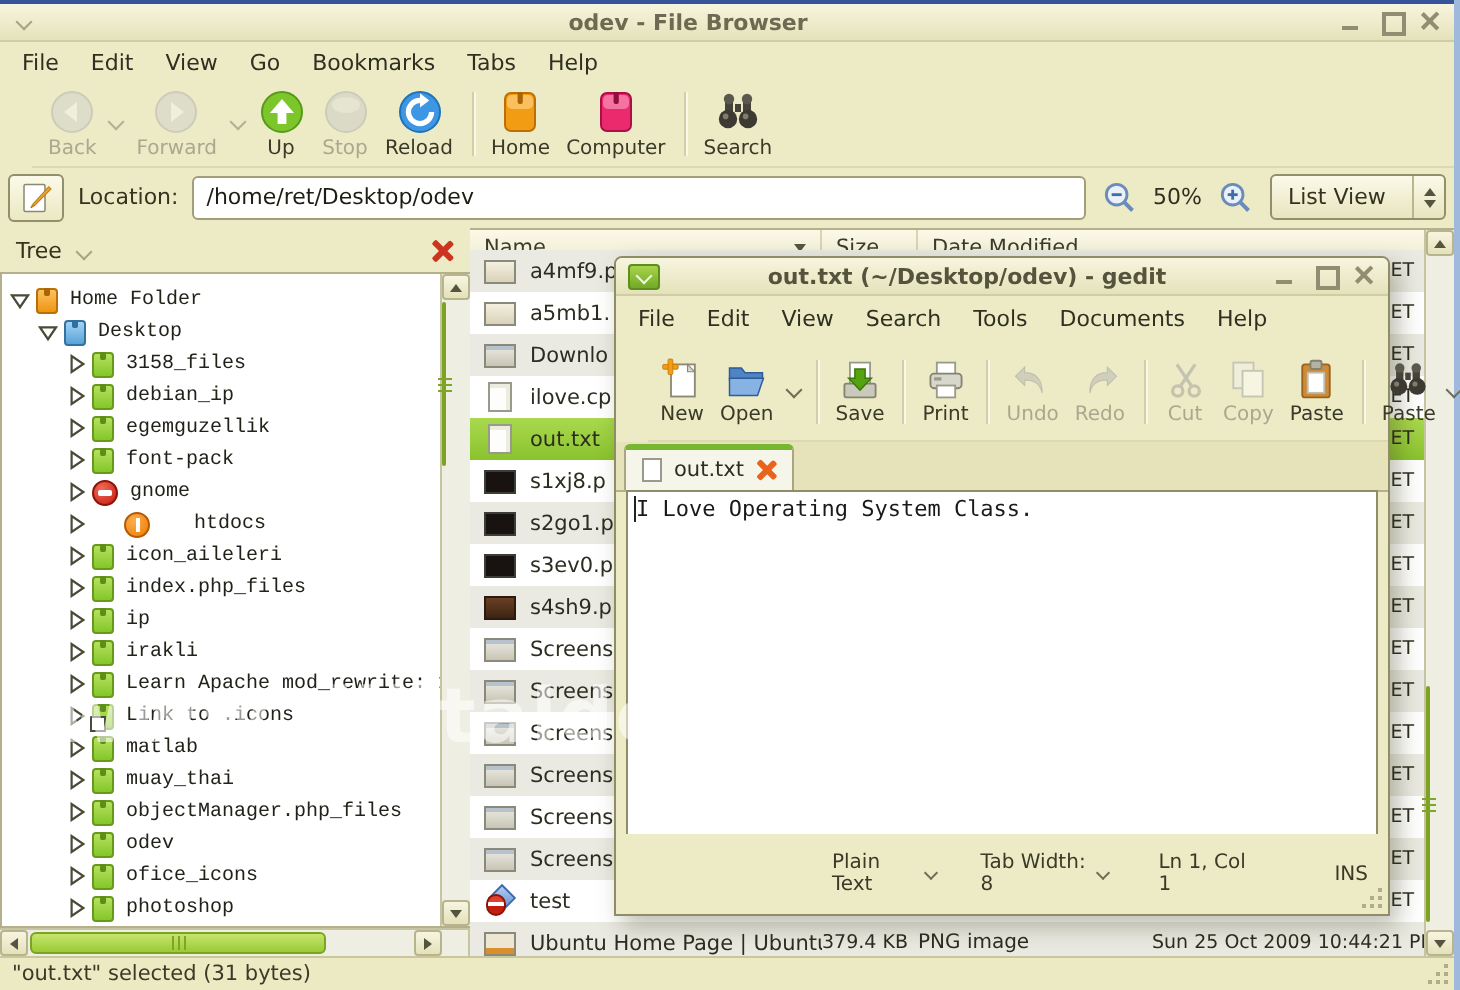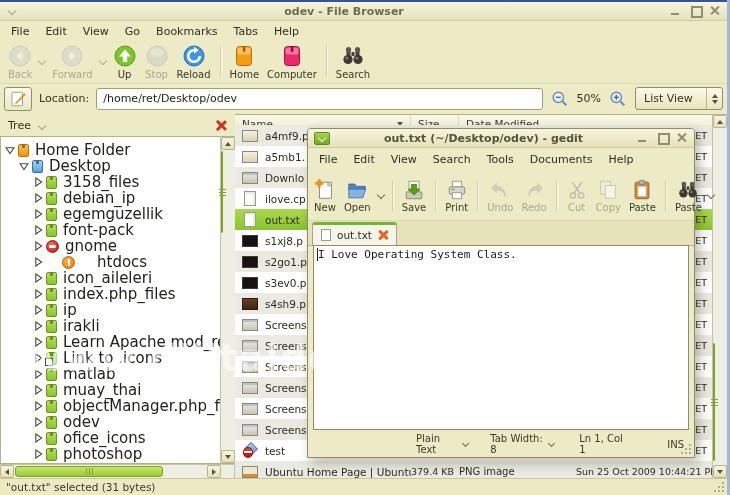--- a/index.html
+++ b/index.html
@@ -30,21 +30,21 @@
 .tb-chev::after{content:"";position:absolute;left:3px;top:1px;width:5px;height:5px;border-right:1.6px solid #a6a480;border-bottom:1.6px solid #a6a480;transform:rotate(45deg);}
 .gmb{width:16px;height:13px;border-radius:2px;background:linear-gradient(#a8d44a,#72a926);border:1px solid #5c8e1b;position:relative;flex:none;}
 .gmb::after{content:"";position:absolute;left:4px;top:2.5px;width:5px;height:5px;border-right:1.6px solid #eef6dd;border-bottom:1.6px solid #eef6dd;transform:rotate(45deg);}
 
 
 .menubar{height:20px;display:flex;align-items:center;padding:0 3px;}
 #gedit .menubar{height:23px;}
 .menu-item{padding:2px 8px;color:#2f2f22;}
 
 
-.toolbar{display:flex;align-items:center;padding:0 4px;border-bottom:1px solid #dbd8b2;}
+.toolbar{display:flex;align-items:center;padding:0 4px;border-bottom:1px solid #dbd8b2;margin-left:16px;}
 #fb .toolbar{height:43px;}
 #gedit .toolbar{height:50px;padding:0 2px;}
 .tbtn{display:flex;flex-direction:column;align-items:center;justify-content:center;padding:1px 4px;flex:none;}
 .tbtn .ticon{width:24px;height:24px;display:block;}
 #gedit .tbtn .ticon{width:22px;height:22px;}
 .tbtn .tlabel{font-size:10px;color:#3a3a28;margin-top:1px;white-space:nowrap;}
 .tbtn.disabled .tlabel{color:#aaa88e;}
 .tbtn.disabled .ticon{filter:grayscale(1) opacity(.5);}
 .drop-chev{width:10px;height:10px;position:relative;align-self:center;margin:0 1px;flex:none;}
 .drop-chev::after{content:"";position:absolute;left:2px;top:1px;width:5px;height:5px;border-right:1.7px solid #6e6d55;border-bottom:1.7px solid #6e6d55;transform:rotate(45deg);}
@@ -85,21 +85,21 @@
 .folder.f-home{background:linear-gradient(#fbc25e,#f09513);border-color:#bb6f07;}
 .folder.f-home::after{background:#a86405;}
 .folder.f-desktop{background:linear-gradient(#a3d4f2,#59a2da);border-color:#33719f;}
 .folder.f-desktop::after{background:#2f6ea0;}
 .folder.f-link::before{content:"";position:absolute;left:-2px;bottom:-2px;width:6px;height:6px;background:#fff;border:1px solid #4a4a40;}
 .noaccess{width:13px;height:13px;border-radius:50%;background:radial-gradient(circle at 35% 30%,#ef6a5a,#c41c0e);border:1px solid #8e1205;}
 .noaccess::after{content:"";position:absolute;left:2px;right:2px;top:4.5px;height:2.6px;background:#fff;border-radius:1px;}
 .warn{width:13px;height:13px;border-radius:50%;background:radial-gradient(circle at 35% 30%,#fbae4e,#f07c00);border:1px solid #b55a02;}
 .warn::before{content:"";position:absolute;left:5.3px;top:2px;width:2px;height:5px;background:#fff;}
 .warn::after{content:"";position:absolute;left:5.3px;bottom:2px;width:2px;height:2px;background:#fff;}
-.tlabel2{font-size:15px;color:#22221a;}
+.tlabel2{font-size:10px;color:#22221a;font-family:Liberation Mono, monospace;}
 
 
 .vscroll{position:absolute;right:0;top:0;bottom:0;width:15px;background:#efeee2;border-left:1px solid #c7c4a2;}
 .hscroll{height:14px;position:relative;background:#efeee2;border-top:1px solid #c7c4a2;border-right:1px solid #c7c4a2;}
 .sbtn{position:absolute;background:linear-gradient(#f7f5e0,#e4e1ba);border:1px solid #b7b48e;border-radius:2px;display:flex;align-items:center;justify-content:center;}
 .vscroll .sbtn{left:0;right:0;height:13px;}
 .hscroll .sbtn{top:0;bottom:0;width:14px;}
 .tri.left{border-top:3.5px solid transparent;border-bottom:3.5px solid transparent;border-right:4px solid #55543e;border-left:none;}
 .tri.right{border-top:3.5px solid transparent;border-bottom:3.5px solid transparent;border-left:4px solid #55543e;border-right:none;}
 .sthumb{position:absolute;border-radius:3px;background:linear-gradient(90deg,#c6e56c,#9aca35);border:1px solid #7ca323;}
@@ -144,21 +144,21 @@
 
 .g-tabbar{height:25px;background:#e6e3bb;border-bottom:1px solid #b3b08a;display:flex;align-items:flex-end;padding:0 4px;}
 .g-tab{height:23px;display:flex;align-items:center;gap:6px;background:#f6f5ea;border:1px solid #a9a683;border-bottom:none;border-top:3px solid #76b631;border-radius:3px 3px 0 0;padding:0 8px;font-size:10.5px;color:#2d2d20;}
 .tab-paper{width:10px;height:12px;background:#fff;border:1px solid #9a9a8c;flex:none;}
 .xtab{width:10px;height:10px;position:relative;flex:none;}
 .xtab::before,.xtab::after{content:"";position:absolute;left:4px;top:-1px;width:2.6px;height:12px;background:#e8641c;border-radius:1px;}
 .xtab::before{transform:rotate(45deg);}
 .xtab::after{transform:rotate(-45deg);}
 .g-edit{position:absolute;top:116px;left:5px;right:5px;bottom:27px;background:#fff;border:1px solid #8f8c68;font-family:"DejaVu Sans Mono","Liberation Mono",monospace;font-size:11px;padding:2px 1px 2px 3px;color:#1a1a1a;display:flex;align-items:flex-start;}
 .caret{width:1px;height:13px;background:#222;margin-right:0;flex:none;}
-.g-status{position:absolute;left:0;right:0;bottom:0;height:26px;display:flex;align-items:center;padding:0 10px;font-size:10px;color:#3a3a28;background:#edebc5;}
+.g-status{position:absolute;left:0;right:0;bottom:0;height:40px;display:flex;align-items:center;padding:0 10px;font-size:10px;color:#3a3a28;background:#edebc5;}
 .gs-item{display:flex;align-items:center;gap:4px;}
 .gs-chev{width:9px;height:9px;position:relative;}
 .gs-chev::after{content:"";position:absolute;left:2px;top:1px;width:4px;height:4px;border-right:1.5px solid #6e6d55;border-bottom:1.5px solid #6e6d55;transform:rotate(45deg);}
 
 
 .watermark{position:absolute;left:28px;top:336px;z-index:100;font-size:38px;font-weight:bold;letter-spacing:1px;color:rgba(255,255,255,0.55);pointer-events:none;white-space:nowrap;}
 .hidden-syms{position:absolute;width:0;height:0;overflow:hidden;}
 </style>
 </head>
 <body>

